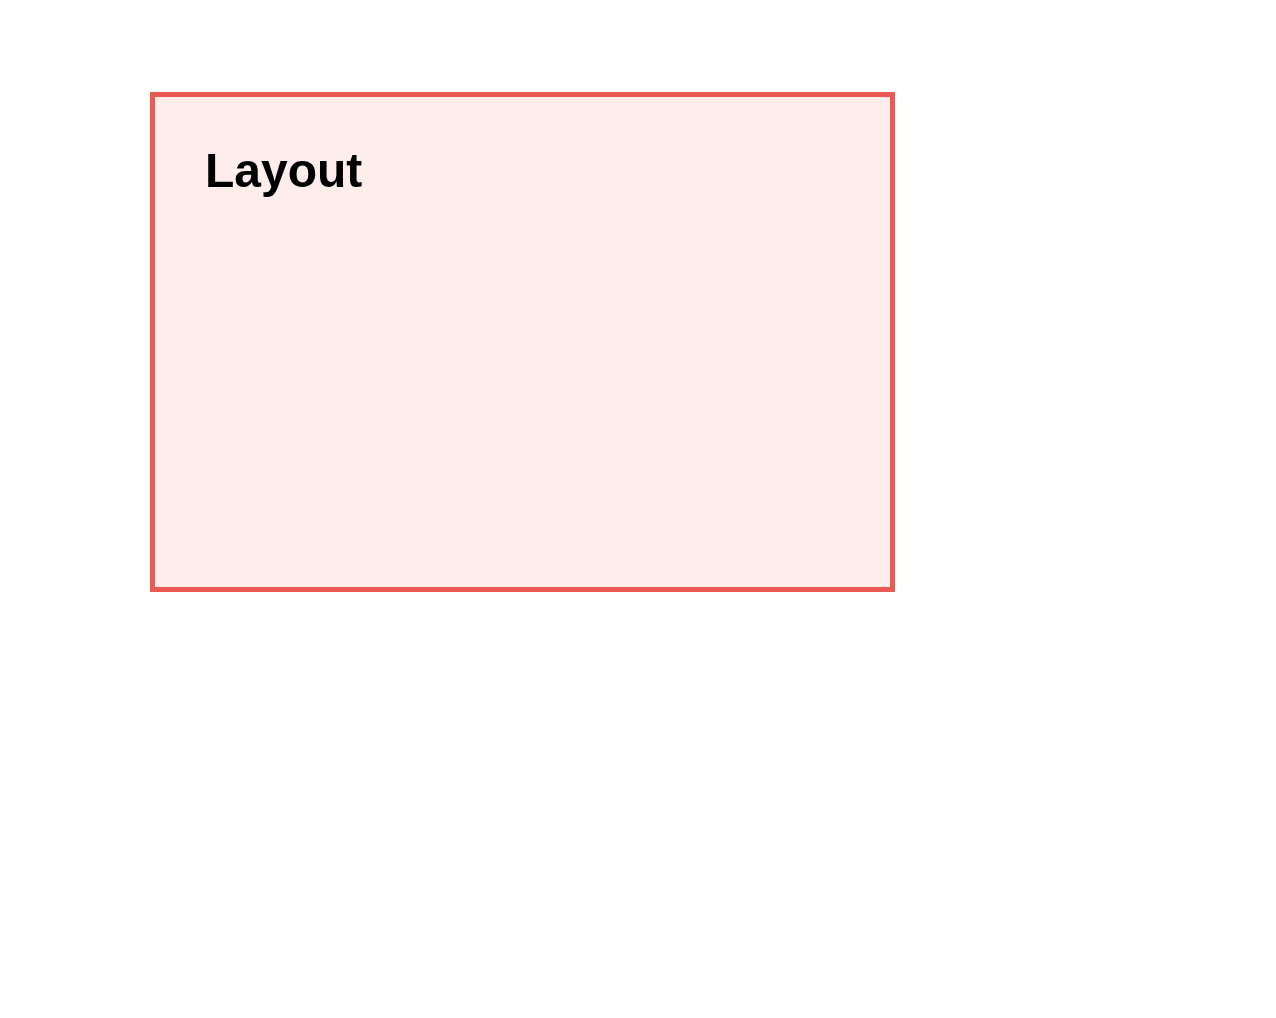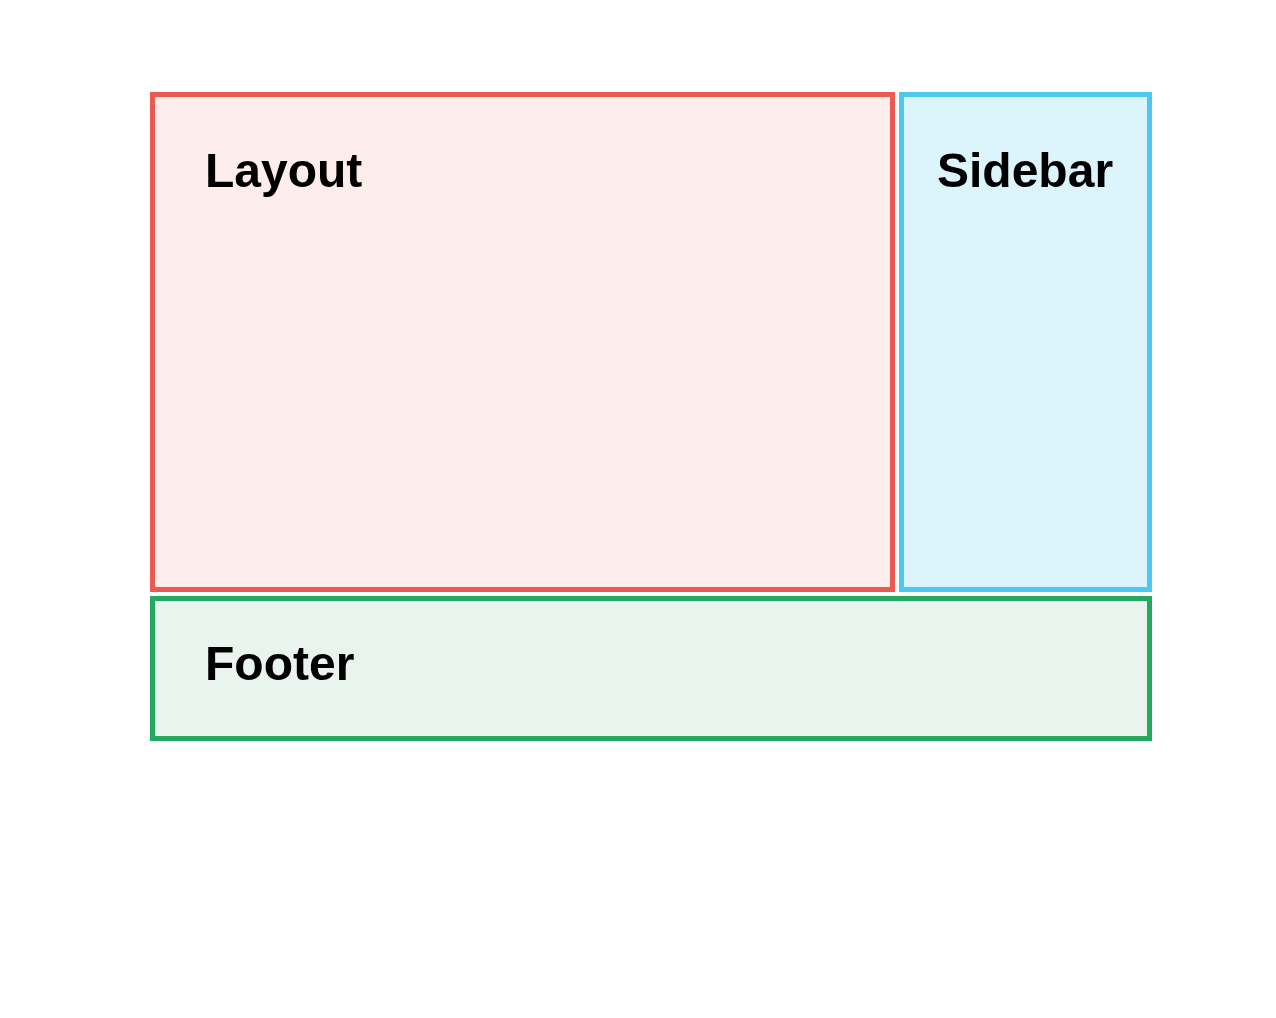--- a/index.html
+++ b/index.html
@@ -70,23 +70,17 @@
 
 <div class="wrapper">
 
 
   <div class="layout-row">
 
     <section class="box content-box">
       <h2>Layout</h2>
     </section>
 
-    <aside class="box sidebar-box">
-      <h2>Sidebar</h2>
-    </aside>
 
   </div>
 
-  <footer class="box footer-box">
-    <h2>Footer</h2>
-  </footer>
 
 </div>
 
 </body></html>

